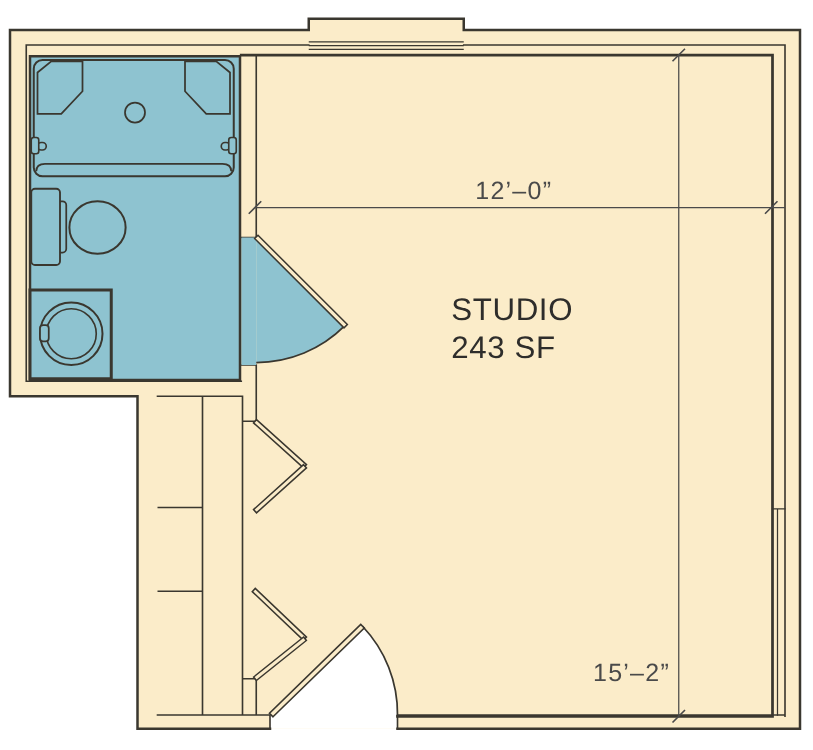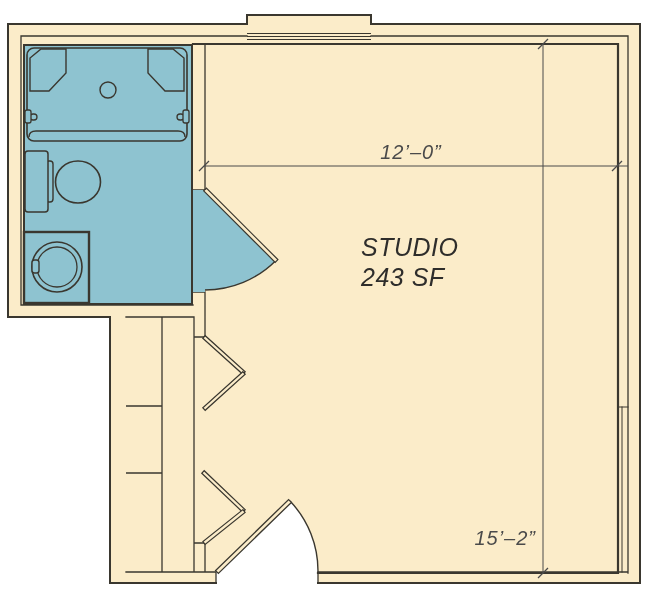--- a/index.html
+++ b/index.html
@@ -1,20 +1,19 @@
 <!DOCTYPE html>
 <html><head>
 <meta charset="utf-8">
 <style>
   html,body{margin:0;padding:0;background:#ffffff;}
   .plan-wrap{
     width:650px;height:600px;position:relative;background:#ffffff;
     font-family:"Liberation Sans","DejaVu Sans",sans-serif;
     overflow:hidden;
-    font-style:italic;
   }
   svg{display:block;}
   text{font-family:"Liberation Sans","DejaVu Sans",sans-serif;}
   .room-label{font-size:25px;letter-spacing:0.5px;}
   .dim-label{font-size:20px;letter-spacing:1px;}
 </style>
 </head>
 <body>
 
 <div class="plan-wrap">

